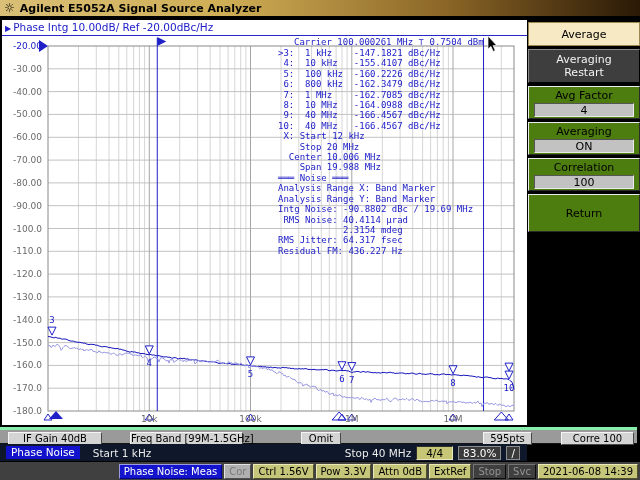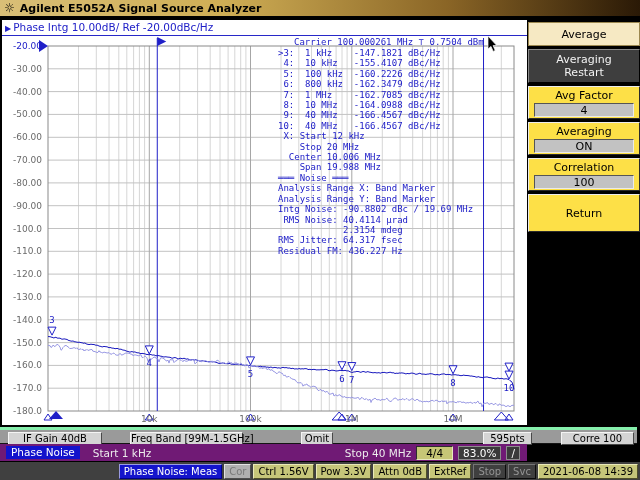--- a/index.html
+++ b/index.html
@@ -23,40 +23,40 @@
     font-family:"DejaVu Sans Mono","Liberation Mono",monospace;font-size:9px;white-space:pre;}
   .readout{position:absolute;left:276px;top:28px;color:#2020c8;
     font-family:"DejaVu Sans Mono","Liberation Mono",monospace;font-size:9px;line-height:10.4px;white-space:pre;}
   .cursor-arrow{position:absolute;left:485px;top:16px;}
 
   
   .sidebar{position:absolute;left:528px;top:22px;width:112px;display:flex;flex-direction:column;gap:3px;}
   .sb-title{height:24px;line-height:24px;text-align:center;background:#f6e9c3;color:#000;
     font-size:11px;border:1px solid #9c8850;box-sizing:border-box;}
   .sb-btn{display:flex;flex-direction:column;align-items:center;justify-content:center;
-    background:#fde047;color:#000;font-size:11px;line-height:13px;
+    background:#4d7c0f;color:#000;font-size:11px;line-height:13px;
     border:1px solid;border-color:#ececec #2a2a2a #2a2a2a #ececec;box-sizing:border-box;
     padding:1px 0;cursor:default;font-family:inherit;}
   .sb-btn.dark{background:#3e3e3e;color:#f2f2f2;border-color:#8a8a8a #000 #000 #8a8a8a;height:34px;}
   .sb-btn.val{height:33px;}
   .sb-btn.tall{height:38px;}
   .sb-value{display:block;width:100px;height:14px;line-height:14px;text-align:center;
     background:#c2c2c2;border:1px solid;border-color:#555 #eaeaea #eaeaea #555;
     box-sizing:border-box;margin-top:1px;}
 
   
   .softkey-bar{position:absolute;left:0;top:427px;width:637px;height:17px;background:#9a9a9a;
     border-top:3px solid #86efac;border-bottom:1px solid #141414;box-sizing:border-box;}
   .sk-btn{position:absolute;top:2px;height:13px;background:#d4d4d4;color:#000;
     border:1px solid;border-color:#f4f4f4 #484848 #484848 #f4f4f4;box-sizing:border-box;
     font-size:10px;line-height:10px;text-align:center;white-space:nowrap;padding:0;
     font-family:inherit;}
 
   
-  .measure-bar{position:absolute;left:0;top:444px;width:527px;height:17px;background:#701a75;
+  .measure-bar{position:absolute;left:0;top:444px;width:527px;height:17px;background:#0f172a;
     display:flex;align-items:center;color:#ececec;font-size:10.5px;}
   .trace-chip{background:#1212cc;color:#fff;padding:0 5px;height:13px;line-height:13px;
     margin-left:6px;white-space:nowrap;}
   .mb-start{margin-left:13px;white-space:nowrap;}
   .mb-right{margin-left:auto;display:flex;align-items:center;gap:5px;margin-right:7px;}
   .avg-chip{background:#c6c676;color:#000;padding:0 9px;height:12px;line-height:12px;
     border:1px solid;border-color:#2e2e2e #e8e8c0 #e8e8c0 #2e2e2e;}
   .pct-chip,.spin-chip{background:#3a3a3a;color:#fff;padding:0 4px;height:12px;line-height:12px;
     border:1px solid #8c8c8c;}
 
@@ -185,21 +185,21 @@
       <span class="sb-value">100</span>
     </button>
     <button class="sb-btn tall">
       <span>Return</span>
     </button>
   </div>
 
   <div class="softkey-bar" id="softkeyBar">
       <button class="sk-btn" style="left: 8px; width: 94px;">IF Gain 40dB</button>
       <button class="sk-btn" style="left: 130px; width: 113px;">Freq Band [99M-1.5GHz]</button>
-      <button class="sk-btn" style="left: 301px; width: 32px;">Omit</button>
+      <button class="sk-btn" style="left: 301px; width: 40px;">Omit</button>
       <button class="sk-btn" style="left: 483px; width: 49px;">595pts</button>
       <button class="sk-btn" style="left: 561px; width: 73px;">Corre 100</button>
     </div>
 
   <div class="measure-bar">
     <span class="trace-chip">Phase Noise</span>
     <span class="mb-start">Start 1 kHz</span>
     <span class="mb-right">
       <span>Stop 40 MHz</span>
       <span class="avg-chip">4/4</span>

